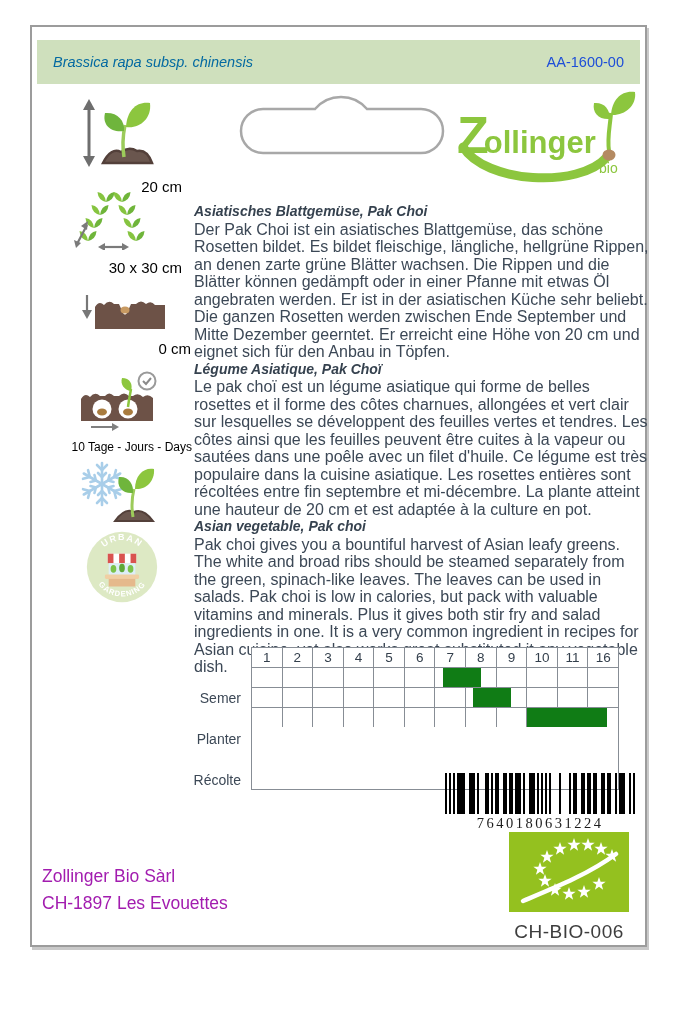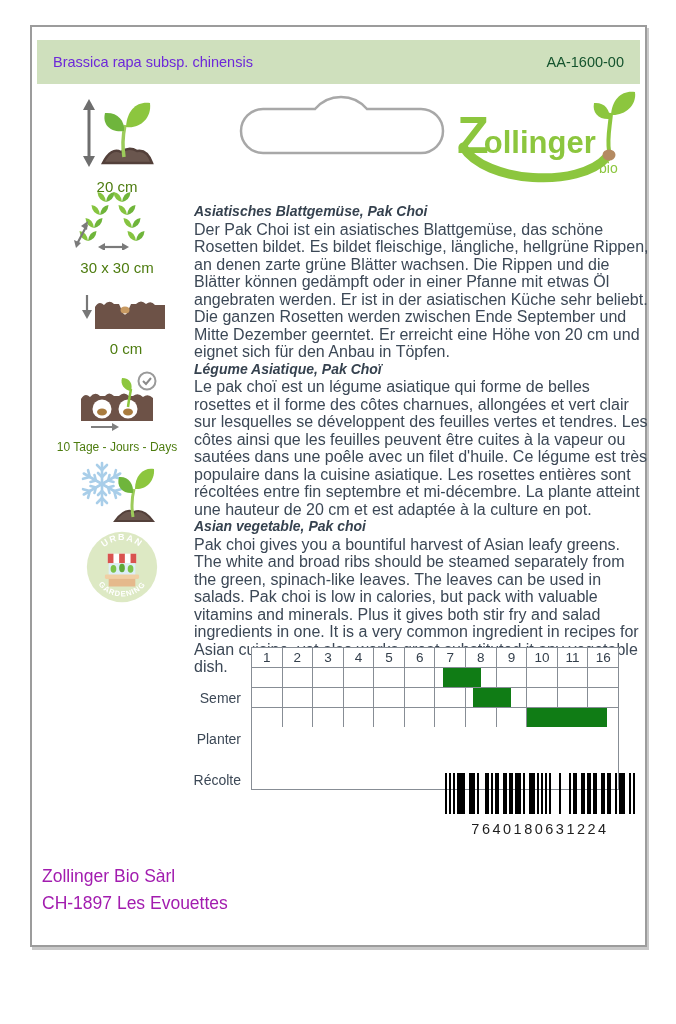--- a/index.html
+++ b/index.html
@@ -2,28 +2,28 @@
 <html><head>
 <meta charset="utf-8">
 <style>
   html,body{margin:0;padding:0;background:#fff;}
   body{width:676px;height:1024px;position:relative;font-family:"Liberation Sans",sans-serif;}
   .packet{position:absolute;left:30px;top:25px;width:613px;height:918px;background:#fff;
     border:2px solid #9c9c9c;box-shadow:2px 3px 0 #c9c9c9;}
   
   .header-bar{position:absolute;left:5px;right:5px;top:13px;height:44px;background:#cfe0bd;
     display:flex;align-items:center;justify-content:space-between;padding:0 16px;box-sizing:border-box;}
-  .species{font-size:14.5px;color:#6d28d9;}
-  .art-code{font-size:14.5px;color:#14532d;}
+  .species{font-style:italic;font-size:14.5px;color:#0369a1;}
+  .art-code{font-size:14.5px;color:#1d4ed8;}
   
   .euro-slot{position:absolute;left:205px;top:66px;}
   .brand-logo{position:absolute;left:425px;top:60px;}
   
   .icon-block{position:absolute;width:130px;text-align:center;color:#3c4856;}
-  .icon-block .lbl{font-size:15px;margin-top:5px;color:#4d7c0f;}
+  .icon-block .lbl{font-size:15px;margin-top:5px;color:#000000;text-align:right;}
   .ib1{left:20px;top:70px;}
   .ib2{left:20px;top:163px;}
   .ib3{left:29px;top:262px;}
   .ib4{left:10px;top:342px;width:150px;}
   .ib4 .lbl{font-size:12px;}
   .ib5{left:20px;top:428px;}
   .badge-wrap{position:absolute;left:52px;top:502px;}
   
   .text-col{position:absolute;left:162px;top:176px;width:456px;color:#3c4856;}
   .text-col h3{margin:0;font-size:14px;line-height:17.5px;font-weight:bold;color:#36424f;font-style:italic;}
@@ -37,21 +37,21 @@
   .cal-row + .cal-row{border-top:1px solid #878d95;}
   .cal-cell{flex:1;border-right:1px solid #878d95;box-sizing:border-box;}
   .cal-cell:nth-child(12){border-right:none;}
   .cal-cell.head{font-size:13.5px;color:#333f4c;text-align:center;line-height:19px;}
   .cal-bar{position:absolute;top:0;bottom:0;}
   
   .barcode{position:absolute;left:408px;top:746px;width:200px;text-align:center;}
   .bc-bars{display:flex;height:41px;width:190px;margin:0 auto;}
   .bc-mod{width:2px;height:100%;background:transparent;}
   .bc-mod.on{background:#000;}
-  .bc-num{font-size:14.5px;letter-spacing:2.5px;color:#1d1d1d;margin-top:7px;}
+  .bc-num{font-size:14.5px;letter-spacing:2.5px;color:#1d1d1d;margin-top:1px;font-family:Liberation Serif, serif;}
   
   .eu-bio{position:absolute;left:477px;top:805px;width:120px;text-align:center;}
   .eu-code{font-size:19px;color:#3d3d3d;margin-top:5px;letter-spacing:0.5px;}
   
   .footer{position:absolute;left:10px;top:836px;font-size:17.5px;line-height:27px;color:#a21caf;}
 </style>
 </head>
 <body>
 
 <div class="packet">
@@ -371,19 +371,43 @@
         <div class="bc-mod on"></div>
         <div class="bc-mod"></div>
         <div class="bc-mod"></div>
         <div class="bc-mod on"></div>
         <div class="bc-mod"></div>
         <div class="bc-mod on"></div>
       </div>
     <div class="bc-num">7640180631224</div>
   </div>
 
+  <div class="eu-bio">
+    <svg width="120" height="80" viewBox="0 0 120 80">
+      <rect x="0" y="0" width="120" height="80" fill="#94c11f"></rect>
+      <defs>
+        <path id="st" d="M0,-7 L1.65,-2.27 L6.66,-2.16 L2.66,0.87 L4.11,5.66 L0,2.8 L-4.11,5.66 L-2.66,0.87 L-6.66,-2.16 L-1.65,-2.27 Z" fill="#ffffff"></path>
+      </defs>
+      <path d="M14,69 C45,56 80,42 107,22" stroke="#ffffff" stroke-width="4.5" fill="none" stroke-linecap="round"></path>
+      <g>
+        <use href="#st" x="38" y="25"></use>
+          <use href="#st" x="51" y="17"></use>
+        <use href="#st" x="65" y="13"></use>
+          <use href="#st" x="79" y="13"></use>
+        <use href="#st" x="92" y="17"></use>
+          <use href="#st" x="103" y="24"></use>
+        <use href="#st" x="31" y="37"></use>
+          <use href="#st" x="36" y="49"></use>
+        <use href="#st" x="46" y="58"></use>
+          <use href="#st" x="60" y="62"></use>
+        <use href="#st" x="75" y="60"></use>
+          <use href="#st" x="90" y="52"></use>
+      </g>
+    </svg>
+    <div class="eu-code">CH-BIO-006</div>
+  </div>
 
   <footer class="footer">
     <div>Zollinger Bio Sàrl</div>
     <div>CH-1897 Les Evouettes</div>
   </footer>
 
 </div>
 
 </body></html>

